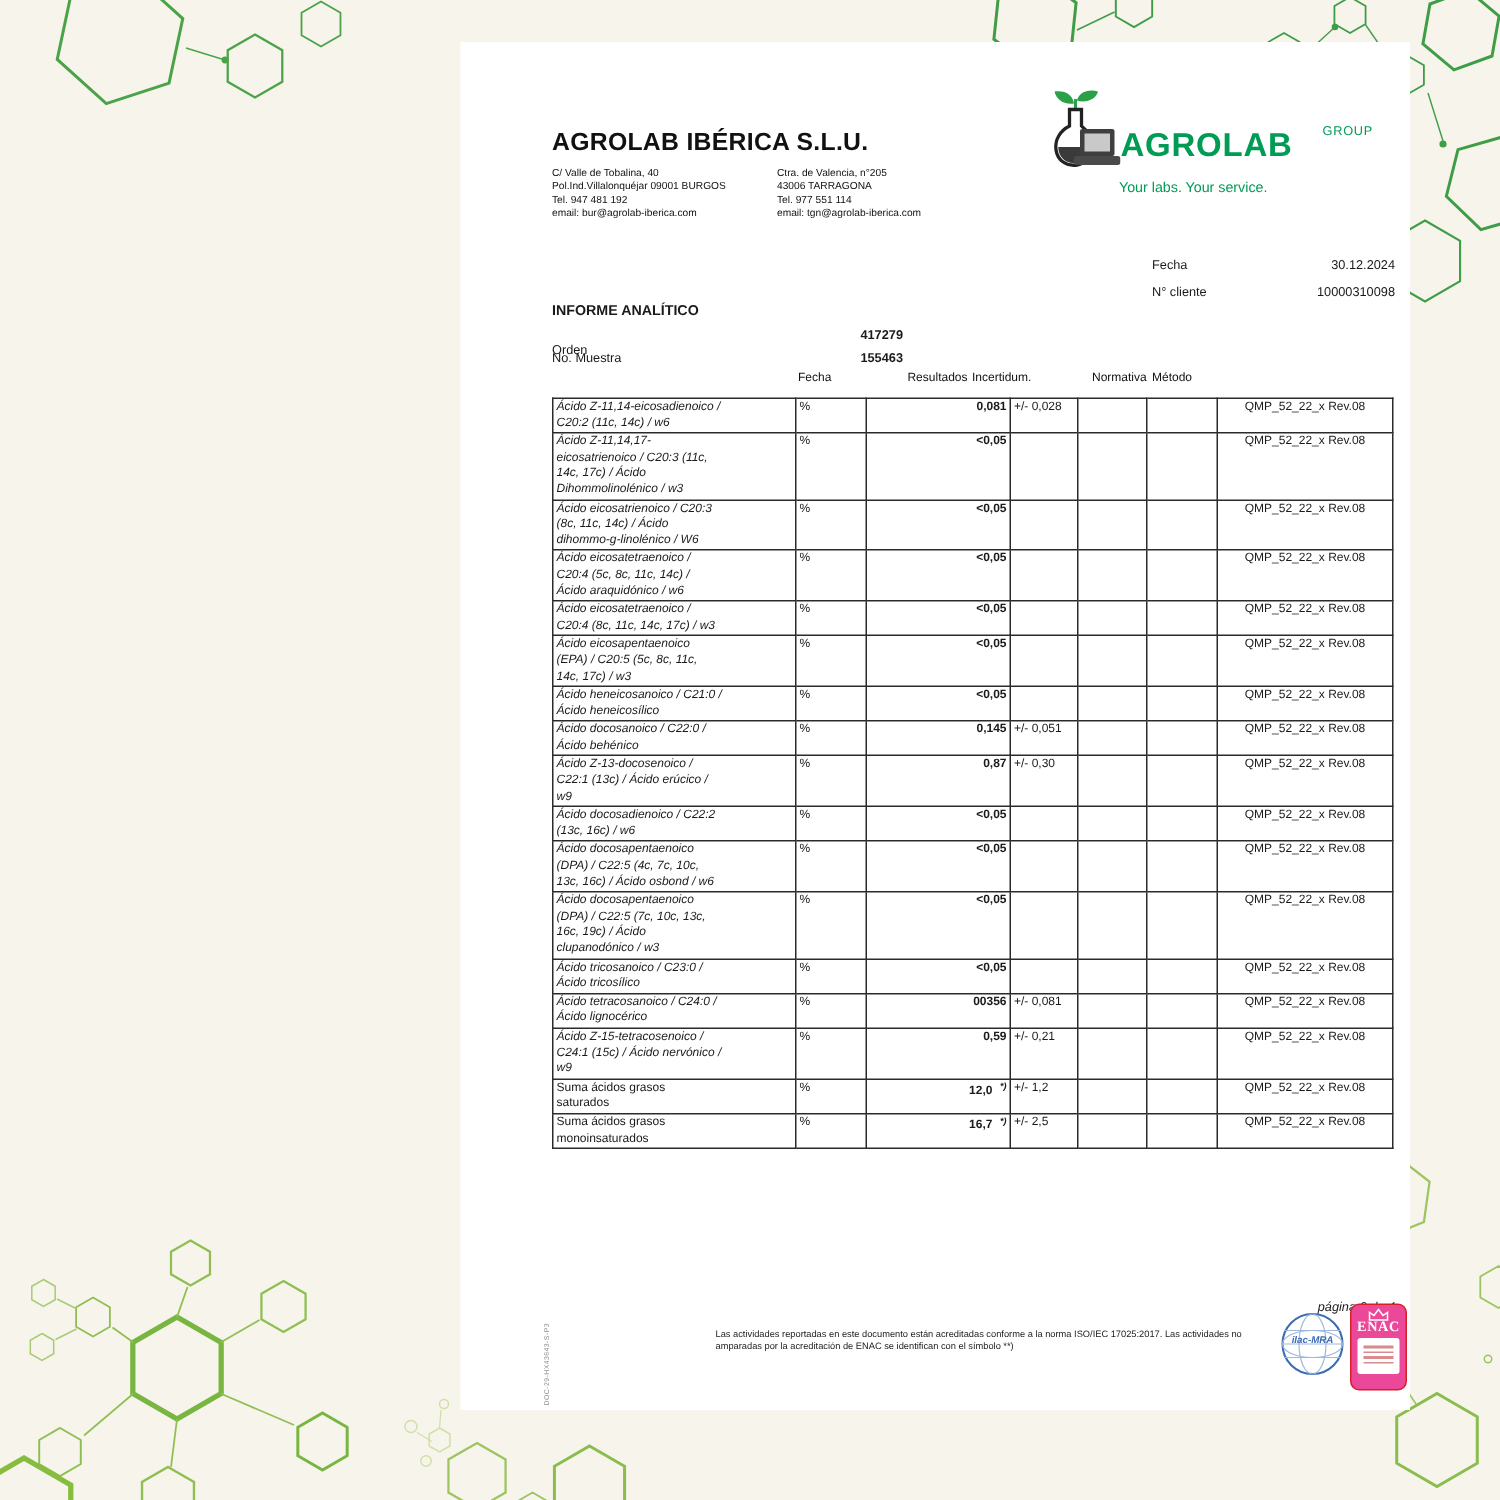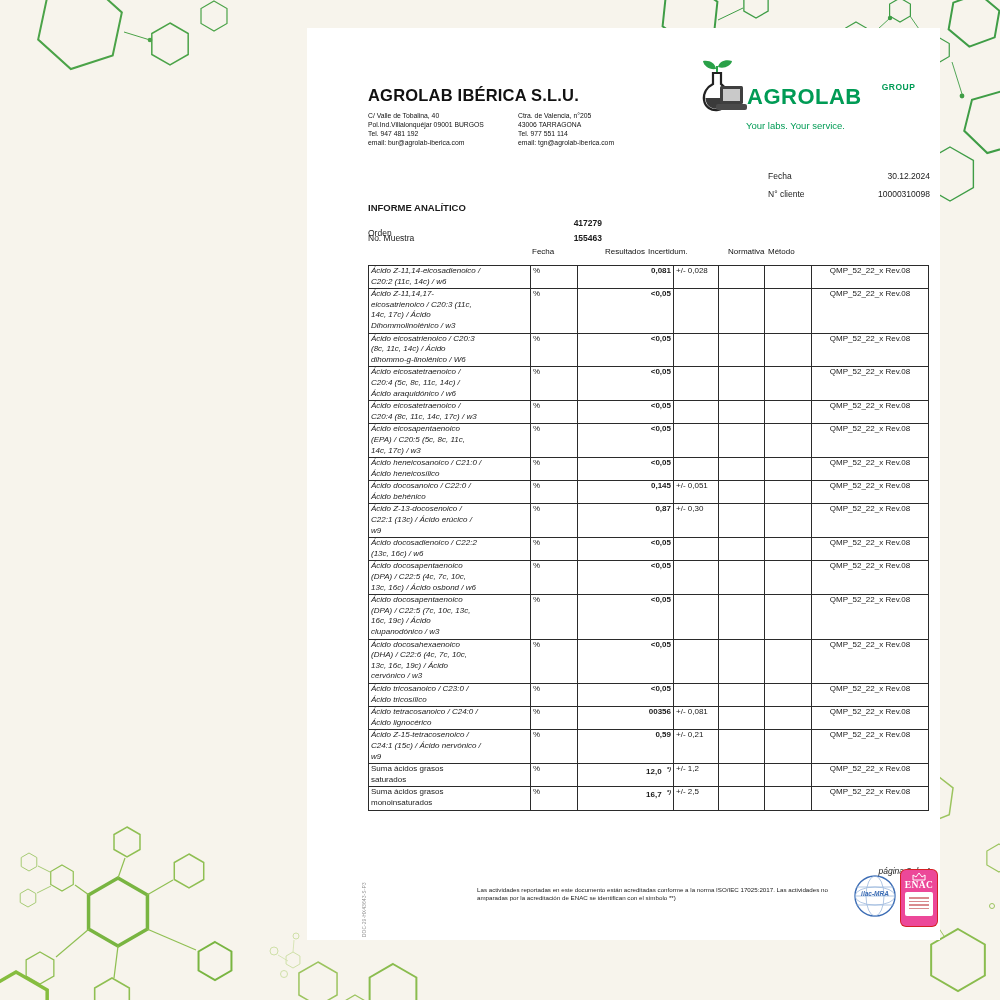--- a/index.html
+++ b/index.html
@@ -7,21 +7,21 @@
        background:#f7f4ec;font-family:"Liberation Sans",sans-serif;color:#1a1a1a;}
   .deco{position:absolute;left:0;top:0;z-index:0;}
   .doc{position:absolute;left:307px;top:28px;width:633px;height:912px;background:#ffffff;z-index:1;}
 
   
   .company{position:absolute;left:61px;top:58px;font-size:16.5px;font-weight:bold;letter-spacing:.2px;color:#111;}
   .addr{position:absolute;top:84px;font-size:6.8px;line-height:8.9px;color:#111;}
   .addr.a1{left:61px;} .addr.a2{left:211px;}
   .logo-icon{position:absolute;left:388px;top:32px;}
   .wordmark{position:absolute;left:440px;top:54px;font-size:22px;font-weight:bold;letter-spacing:.5px;}
-  .wordmark .grp{font-size:8.5px;font-weight:bold;vertical-align:14px;letter-spacing:.5px;margin-left:2px;padding-left:18px;}
+  .wordmark .grp{font-size:8.5px;font-weight:normal;vertical-align:14px;letter-spacing:.5px;margin-left:2px;padding-left:18px;}
   .tagline{position:absolute;left:439px;top:92px;font-size:9.5px;}
   .kv-label{position:absolute;left:461px;font-size:8.5px;}
   .kv-value{position:absolute;width:123px;left:500px;text-align:right;font-size:8.5px;}
   .informe{position:absolute;left:61px;top:174px;font-size:9.5px;font-weight:bold;}
   .ord-label{position:absolute;left:61px;font-size:8.5px;}
   .ord-value{position:absolute;left:215px;width:80px;text-align:right;font-size:8.5px;font-weight:bold;}
 
   
   .th-label{position:absolute;top:219px;font-size:8px;color:#111;}
 
@@ -319,32 +319,20 @@
 16c, 19c) / Ácido
 clupanodónico / w3</td>
           <td class="c-unidad">%</td>
           <td class="c-res"><span>&lt;0,05</span></td>
           <td class="c-inc"></td>
           <td class="c-e1"></td>
           <td class="c-e2"></td>
           <td class="c-met">QMP_52_22_x Rev.08</td>
         </tr>
         <tr>
-          <td class="c-param">Ácido docosahexaenoico
-(DHA) / C22:6 (4c, 7c, 10c,
-13c, 16c, 19c) / Ácido
-cervónico / w3</td>
-          <td class="c-unidad">%</td>
-          <td class="c-res"><span>&lt;0,05</span></td>
-          <td class="c-inc"></td>
-          <td class="c-e1"></td>
-          <td class="c-e2"></td>
-          <td class="c-met">QMP_52_22_x Rev.08</td>
-        </tr>
-        <tr>
           <td class="c-param">Ácido tricosanoico / C23:0 /
 Ácido tricosílico</td>
           <td class="c-unidad">%</td>
           <td class="c-res"><span>&lt;0,05</span></td>
           <td class="c-inc"></td>
           <td class="c-e1"></td>
           <td class="c-e2"></td>
           <td class="c-met">QMP_52_22_x Rev.08</td>
         </tr>
         <tr>

